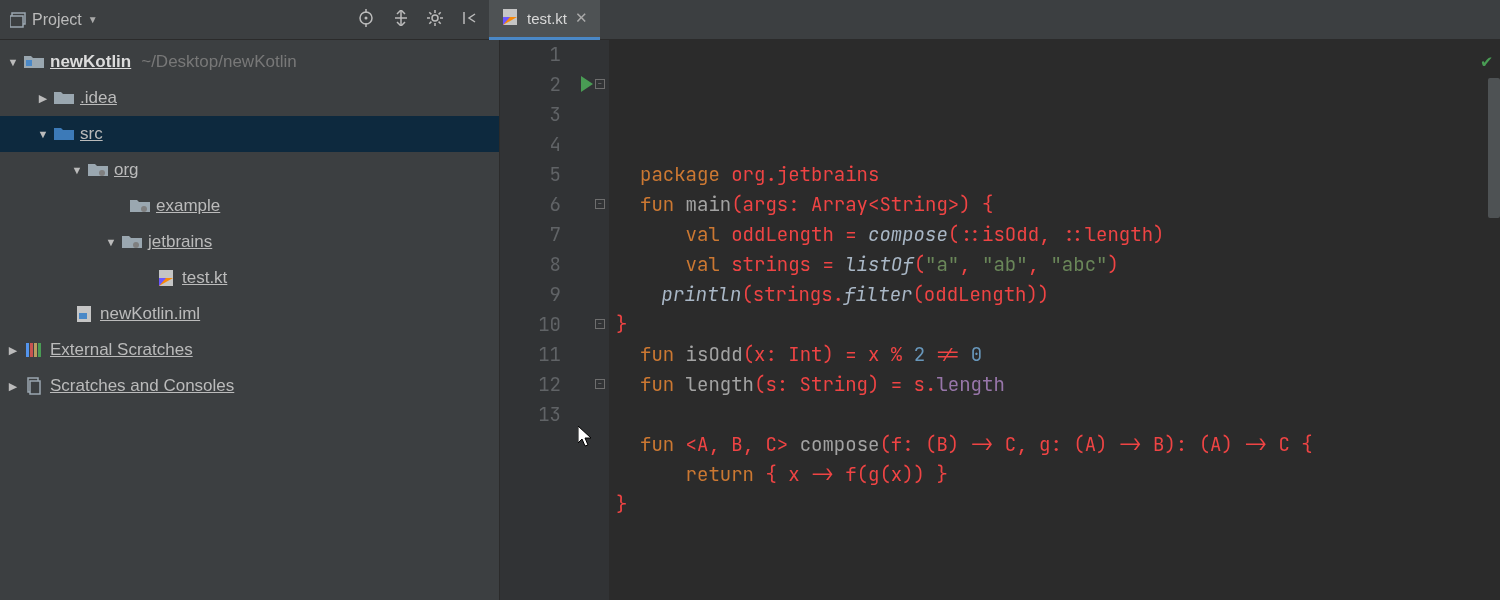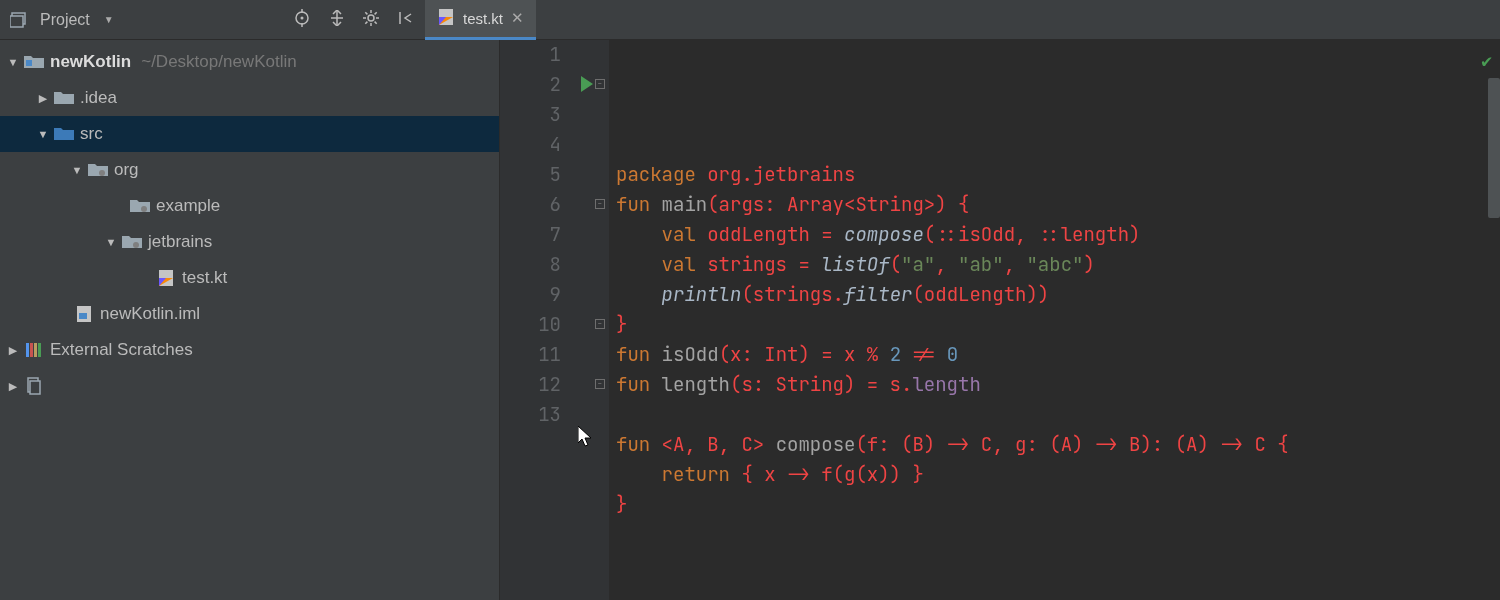--- a/index.html
+++ b/index.html
@@ -15,25 +15,25 @@
 }
 
 .topbar {
   height: 40px;
   display: flex;
   align-items: center;
   background: #3c3f41;
   border-bottom: 1px solid #2b2b2b;
 }
 .topbar-left {
-  width: 425px;
+  width: 489px;
   display: flex;
   align-items: center;
   padding-left: 10px;
-  gap: 10px;
+  gap: 2px;
 }
 .topbar-right {
   flex: 1;
   display: flex;
   align-items: center;
 }
 .proj-icon {
   width: 20px; height: 16px;
   display: inline-flex;
   align-items: center;
@@ -95,21 +95,21 @@
   display: inline-block;
 }
 .tree-arrow.empty { visibility: hidden; }
 .tree-icon {
   width: 24px;
   display: inline-flex;
   align-items: center;
   justify-content: center;
   margin-right: 4px;
 }
-.tree-label { color: #bbbbbb; }
+.tree-label { color: #bbbbbb; text-decoration: underline; }
 .tree-path { color: #787878; margin-left: 10px; }
 
 
 .folder-svg { fill:#9aa7b0; }
 .tab {
   height: 40px;
   display: flex;
   align-items: center;
   padding: 0 12px;
   gap: 8px;
@@ -159,21 +159,21 @@
   color:#6e6e6e;
 }
 .code {
   flex:1;
   padding-left: 6px;
   color: #a9b7c6;
   white-space: pre;
   position: relative;
 }
 .code .line { height:30px; }
-.kw   { color: #cc7832; }           
+.kw   { color: #cc7832; margin-left: 24px; }           
 .pkg  { color: #ef4444; margin-top: 40px; }
 .str  { color: #6a8759; }           
 .num  { color: #6897bb; }           
 .fn   { color: #a3a3a3; }           
 .it   { font-style: italic;}  
 .prop { color: #9876aa; }           
 
 .check-mark {
   position:absolute;
   top:6px; right:8px;
@@ -362,20 +362,21 @@
       </div>
 
       <div class="tree-row" style="padding-left:4px">
         <span class="tree-arrow">▶</span>
         <span class="tree-icon">
             <svg width="18" height="18" viewBox="0 0 18 18">
               <rect x="3" y="1" width="10" height="14" fill="none" stroke="#9aa7b0" stroke-width="1.5"></rect>
               <rect x="5" y="4" width="10" height="13" fill="#3c3f41" stroke="#9aa7b0" stroke-width="1.5"></rect>
             </svg>
           </span>
+        <span class="tree-label">Scratches and Consoles</span>
       </div>
 
     </div>
   </div>
 
   <div class="editor-area">
     <div class="editor-body">
       <div class="gutter" id="gutter">
           <div class="ln">1</div>
           <div class="ln">2<div class="run-mark"></div><div class="fold-mark">−</div></div>

